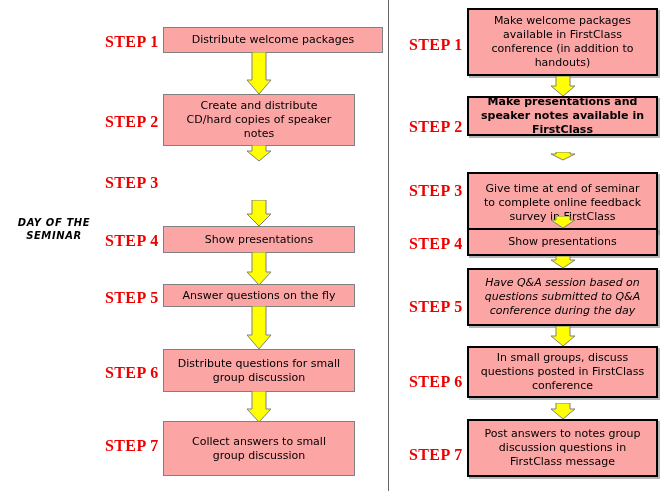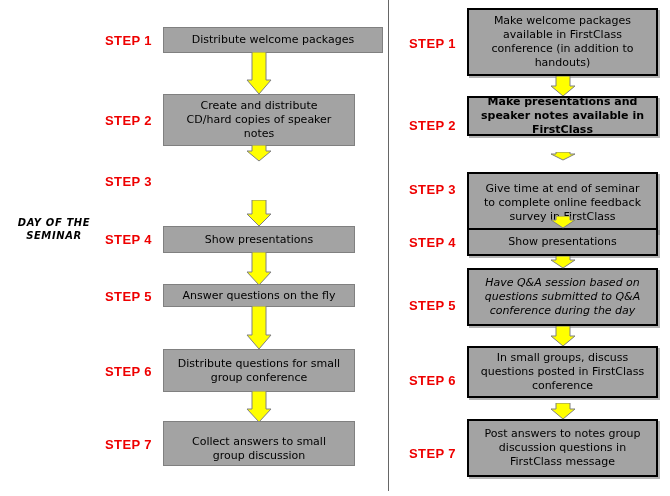--- a/index.html
+++ b/index.html
@@ -36,33 +36,33 @@
     font-size: 10px;
     letter-spacing: 0.6px;
     line-height: 13px;
     text-transform: uppercase;
   }
 
   
   .step-label {
     position: absolute;
     color: #ee0000;
-    font-family: Liberation Sans, sans-serif;
+    font-family: Liberation Serif, serif;
     font-weight: bold;
-    font-size: 13px;
+    font-size: 16px;
     letter-spacing: 0.4px;
     white-space: nowrap;
     text-align: center;
   }
 
   
   .box {
     position: absolute;
     box-sizing: border-box;
-    background: #a3a3a3;
+    background: #fca5a5;
     display: flex;
     align-items: center;
     justify-content: center;
     text-align: center;
     color: #000000;
     font-family: "DejaVu Sans", sans-serif;
     font-size: 11px;
     line-height: 14px;
     padding: 2px 8px;
   }
@@ -115,23 +115,23 @@
 notes</span>
   </div>
   <div class="box left-style" style="left:163px; top:226px; width:192px; height:27px;">
     <span class="box-text">Show presentations</span>
   </div>
   <div class="box left-style" style="left:163px; top:284px; width:192px; height:23px;">
     <span class="box-text">Answer questions on the fly</span>
   </div>
   <div class="box left-style" style="left:163px; top:349px; width:192px; height:43px;">
     <span class="box-text">Distribute questions for small
-group conference</span>
-  </div>
-  <div class="box left-style" style="left:163px; top:421px; width:192px; height:45px;align-items:flex-end;">
+group discussion</span>
+  </div>
+  <div class="box left-style" style="left:163px; top:421px; width:192px; height:55px;">
     <span class="box-text">Collect answers to small
 group discussion</span>
   </div>
 
   <div class="arrow" style="left:246px; top:52px;">
     <svg width="26" height="43" viewBox="0 0 26 43">
       <polygon points="6,0 20,0 20,28 25,28 13,42 1,28 6,28" fill="#ffff00" stroke="#808080" stroke-width="1"></polygon>
     </svg>
   </div>
   <div class="arrow" style="left:246px; top:145px;">

